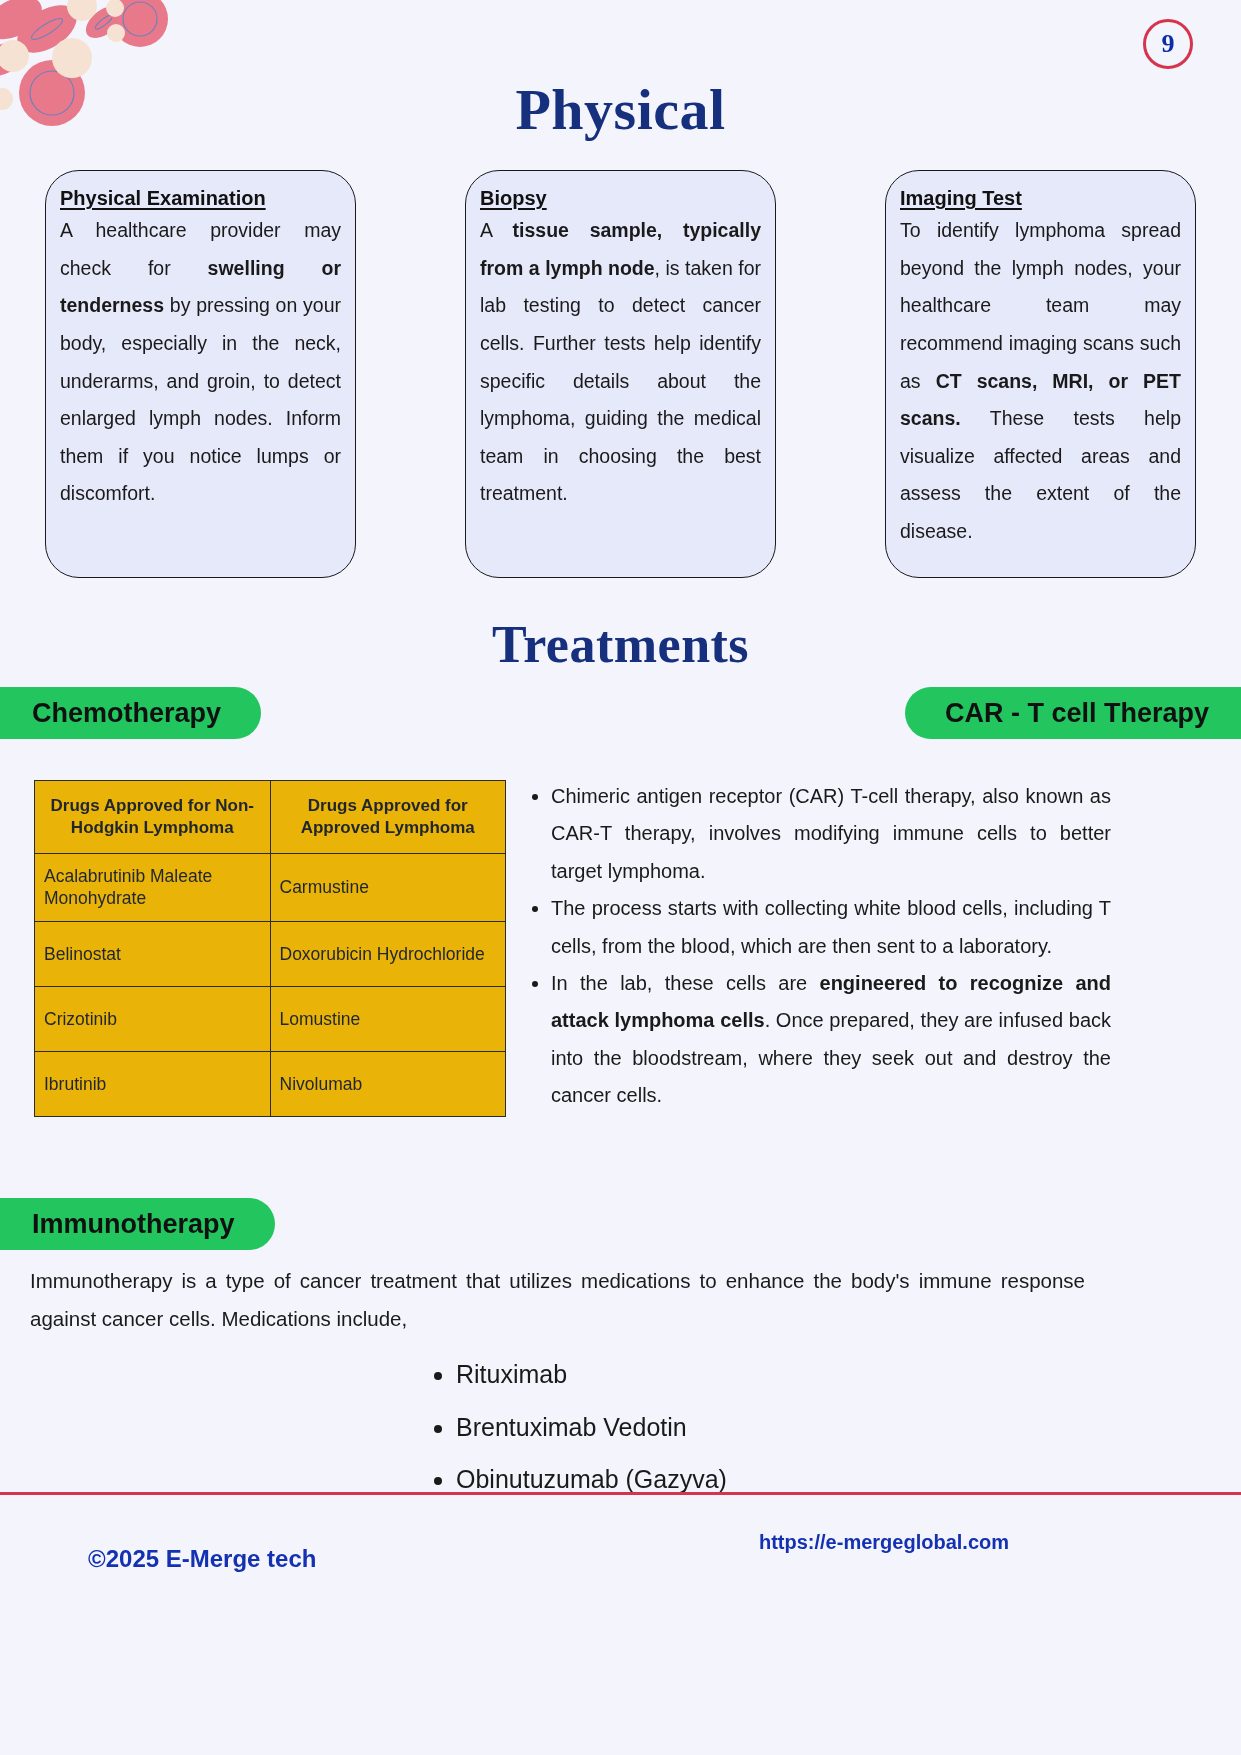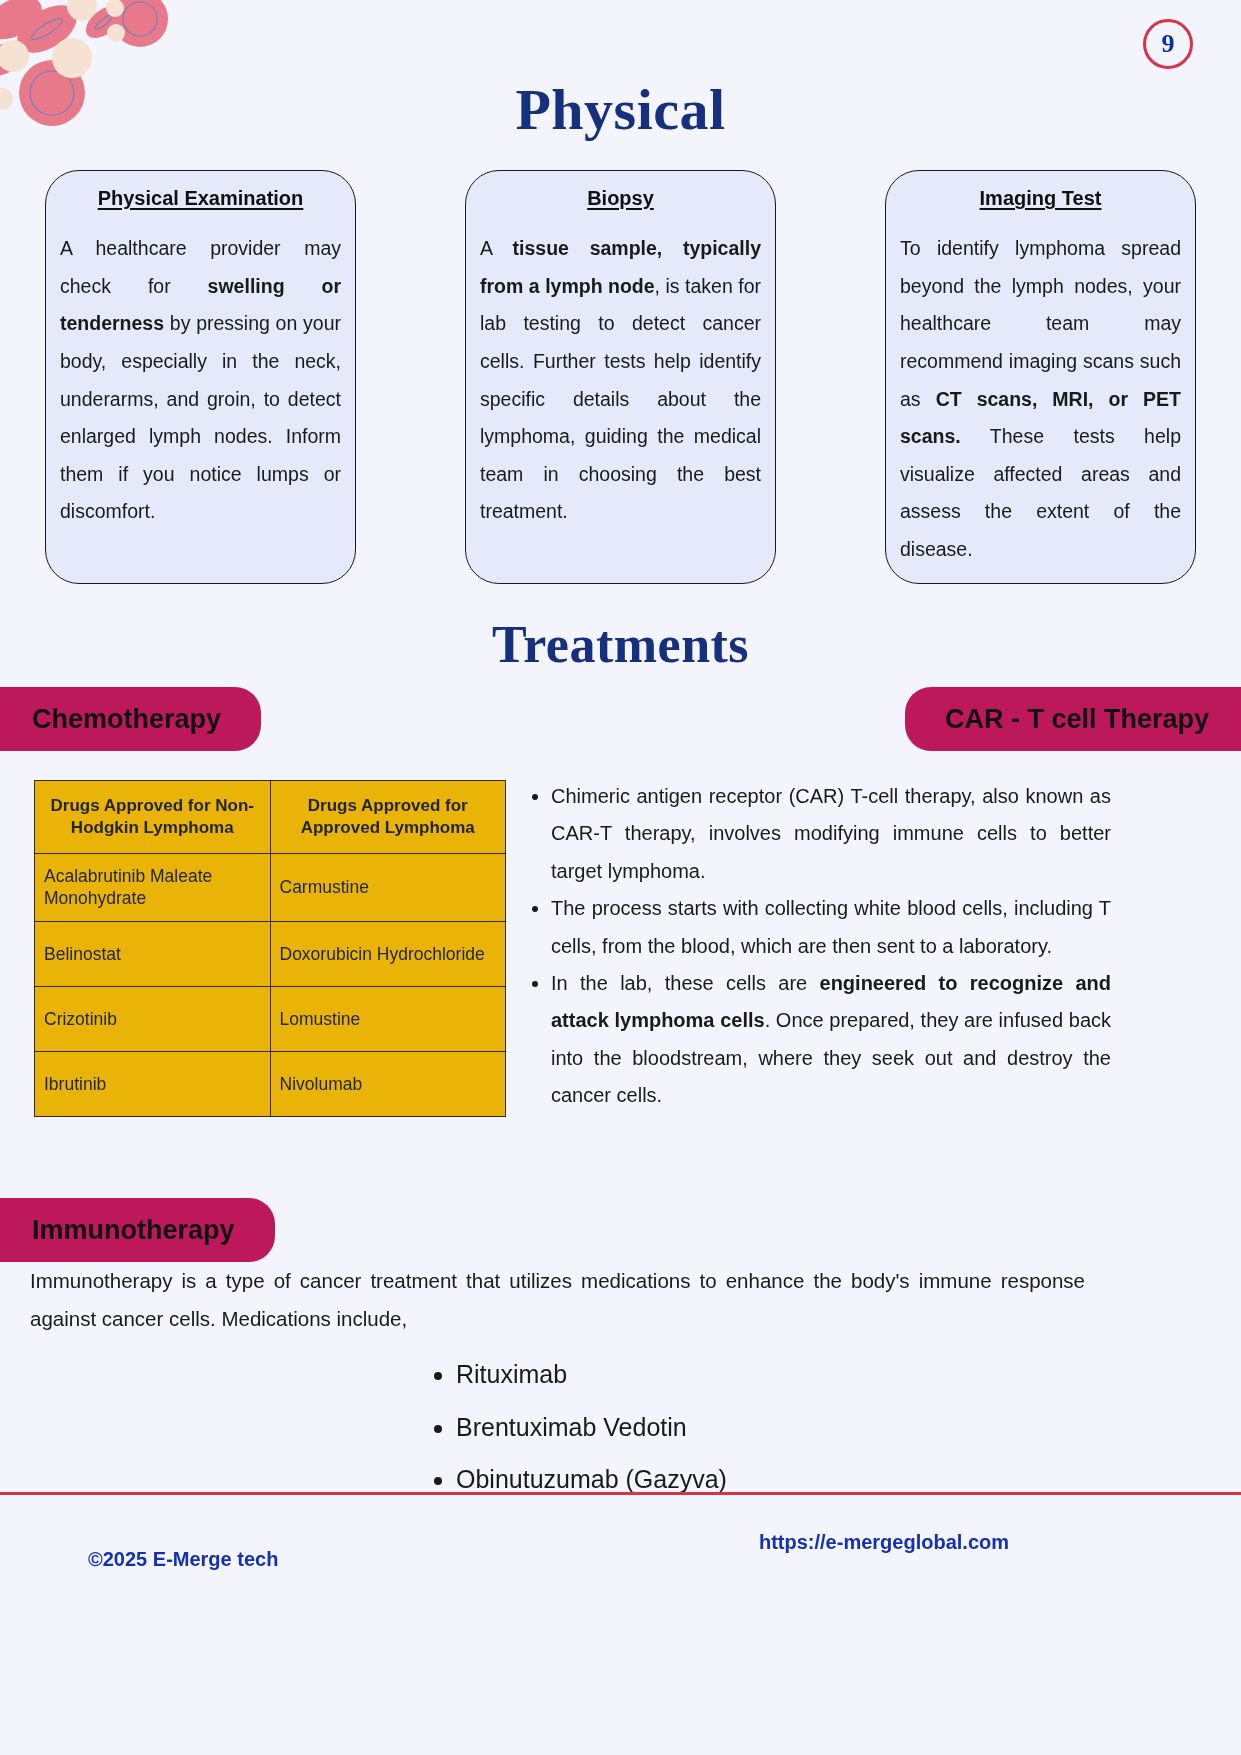--- a/index.html
+++ b/index.html
@@ -77,52 +77,52 @@
   }
   .diag-card {
     width: 311px;
     box-sizing: border-box;
     background: #e6e9fa;
     border: 1.6px solid #1a1a1a;
     border-radius: 34px;
     padding: 16px 14px 14px 14px;
   }
   .diag-card-title {
-    text-align: center;
+    text-align: left;
     font-weight: bold;
     font-size: 20px;
     color: #111;
     text-decoration: underline;
     text-underline-offset: 3px;
-    margin-bottom: 20px;
+    margin-bottom: 2px;
   }
   .diag-card-body {
     font-size: 19.5px;
     line-height: 1.93;
     color: #1a1a1a;
     text-align: justify;
     text-justify: inter-word;
   }
   .diag-card-body b { font-weight: bold; }
 
   
   #card-physical   { min-height: 408px; }
   #card-biopsy     { min-height: 402px; }
   #card-imaging    { min-height: 398px; }
 
   
   .pill {
     position: absolute;
-    background: #be185d;
+    background: #22c55e;
     font-weight: bold;
     font-size: 27px;
     color: #111;
     display: flex;
     align-items: center;
-    height: 64px;
+    height: 52px;
     box-sizing: border-box;
   }
   .pill-left {
     left: 0;
     padding-left: 32px;
     padding-right: 40px;
     border-top-right-radius: 26px;
     border-bottom-right-radius: 26px;
   }
   .pill-right {
@@ -224,21 +224,21 @@
     position: absolute;
     left: 0; right: 0;
     top: 1512px;
     height: 60px;
     display: flex;
     align-items: center;
   }
   #footer-copy {
     position: absolute;
     left: 88px;
-    font-size: 20px;
+    font-size: 24px;
     font-weight: bold;
     color: #1331b0;
     margin-top: 34px;
   }
   #footer-url {
     position: absolute;
     right: 232px;
     font-size: 20px;
     font-weight: bold;
     color: #1331b0;

